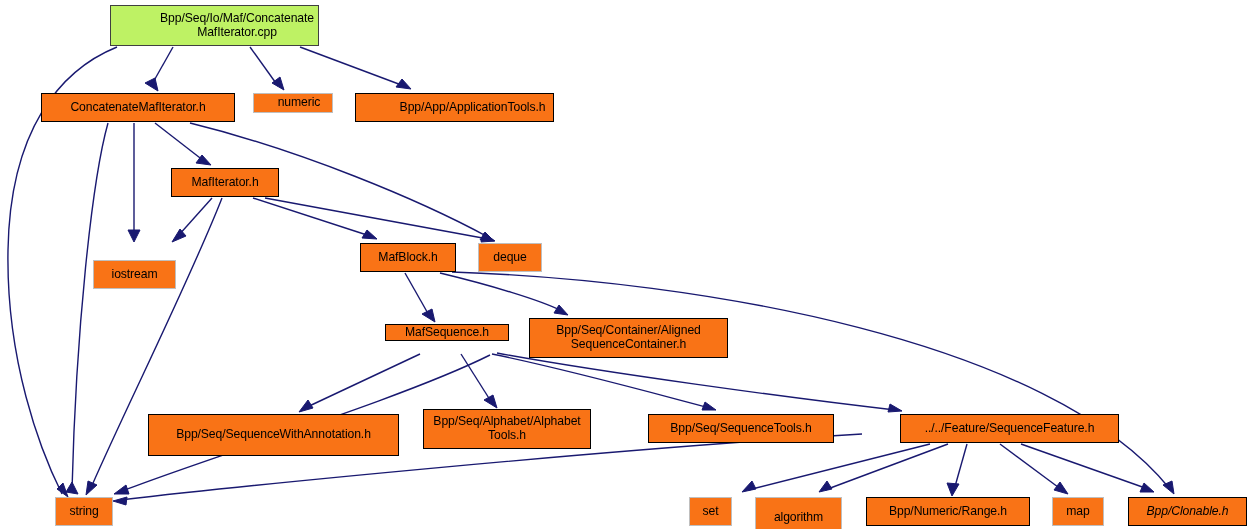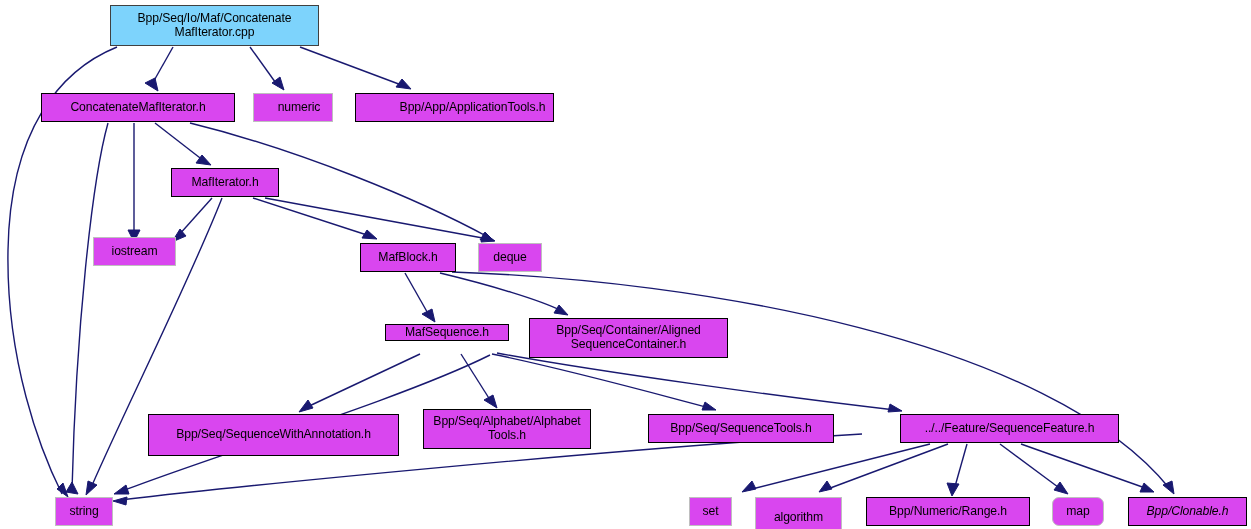--- a/index.html
+++ b/index.html
@@ -37,31 +37,32 @@
   .node {
     position: absolute;
     box-sizing: border-box;
     display: flex;
     align-items: center;
     justify-content: center;
     text-align: center;
     line-height: 1.12;
     font-size: 12.2px;
     color: #000000;
-    background: #d946ef;
+    background: #f97316;
     border: 1px solid #bfbfbf;
     white-space: pre-line;
     letter-spacing: -0.1px;
   }
   .node.strong {
     border: 1.6px solid #000000;
   }
   .node.current {
-    background: #7dd3fc;
+    background: #bef264;
     border: 1.6px solid #404040;
+    justify-content: flex-end;
   }
   .node-label {
     display: block;
     padding: 0 4px;
     white-space: pre-line;
   }
 </style>
 </head>
 <body>
 
@@ -117,34 +118,34 @@
       <polygon points="1068,494 1054,490 1060,482" class="edge-head"></polygon>
       <path d="M 1021,444 L 1148,489" class="edge-path"></path>
       <polygon points="1154,492 1140,492 1144,483" class="edge-head"></polygon>
       <path d="M 862,434 C 600,450 250,485 120,500" class="edge-path"></path>
       <polygon points="113,501 127,497 126,505" class="edge-head"></polygon>
     </svg>
   <div id="nodes-layer">
       <div class="node current" style="left: 110px; top: 5px; width: 209px; height: 41px;"><span class="node-label">Bpp/Seq/Io/Maf/Concatenate
 MafIterator.cpp</span></div>
       <div class="node strong" style="left: 41px; top: 93px; width: 194px; height: 29px;"><span class="node-label">ConcatenateMafIterator.h</span></div>
-      <div class="node " style="left: 253px; top: 93px; width: 80px; height: 29px; padding-left: 12px;"><span class="node-label">numeric</span></div>
+      <div class="node " style="left: 253px; top: 93px; width: 80px; height: 20px; padding-left: 12px;"><span class="node-label">numeric</span></div>
       <div class="node strong" style="left: 355px; top: 93px; width: 199px; height: 29px; padding-left: 36px;"><span class="node-label">Bpp/App/ApplicationTools.h</span></div>
       <div class="node strong" style="left: 171px; top: 168px; width: 108px; height: 29px;"><span class="node-label">MafIterator.h</span></div>
-      <div class="node " style="left: 93px; top: 237px; width: 83px; height: 29px;"><span class="node-label">iostream</span></div>
+      <div class="node " style="left: 93px; top: 260px; width: 83px; height: 29px;"><span class="node-label">iostream</span></div>
       <div class="node strong" style="left: 360px; top: 243px; width: 96px; height: 29px;"><span class="node-label">MafBlock.h</span></div>
       <div class="node " style="left: 478px; top: 243px; width: 64px; height: 29px;"><span class="node-label">deque</span></div>
       <div class="node strong" style="left: 385px; top: 324px; width: 124px; height: 17px;"><span class="node-label">MafSequence.h</span></div>
       <div class="node strong" style="left: 529px; top: 318px; width: 199px; height: 40px;"><span class="node-label">Bpp/Seq/Container/Aligned
 SequenceContainer.h</span></div>
       <div class="node strong" style="left: 148px; top: 414px; width: 251px; height: 42px;"><span class="node-label">Bpp/Seq/SequenceWithAnnotation.h</span></div>
       <div class="node strong" style="left: 423px; top: 409px; width: 168px; height: 40px;"><span class="node-label">Bpp/Seq/Alphabet/Alphabet
 Tools.h</span></div>
       <div class="node strong" style="left: 648px; top: 414px; width: 186px; height: 29px;"><span class="node-label">Bpp/Seq/SequenceTools.h</span></div>
       <div class="node strong" style="left: 862px; top: 414px; width: 219px; height: 29px; margin-left: 38px;"><span class="node-label">../../Feature/SequenceFeature.h</span></div>
       <div class="node " style="left: 55px; top: 497px; width: 58px; height: 29px;"><span class="node-label">string</span></div>
       <div class="node " style="left: 689px; top: 497px; width: 43px; height: 29px;"><span class="node-label">set</span></div>
       <div class="node " style="left: 755px; top: 497px; width: 87px; height: 41px;"><span class="node-label">algorithm</span></div>
       <div class="node strong" style="left: 866px; top: 497px; width: 164px; height: 29px;"><span class="node-label">Bpp/Numeric/Range.h</span></div>
-      <div class="node " style="left: 1052px; top: 497px; width: 52px; height: 29px; border-radius: 7px;"><span class="node-label">map</span></div>
+      <div class="node " style="left: 1052px; top: 497px; width: 52px; height: 29px;"><span class="node-label">map</span></div>
       <div class="node strong" style="left: 1128px; top: 497px; width: 119px; height: 29px; font-style: italic;"><span class="node-label">Bpp/Clonable.h</span></div>
     </div>
 </div>
 
 </body></html>

